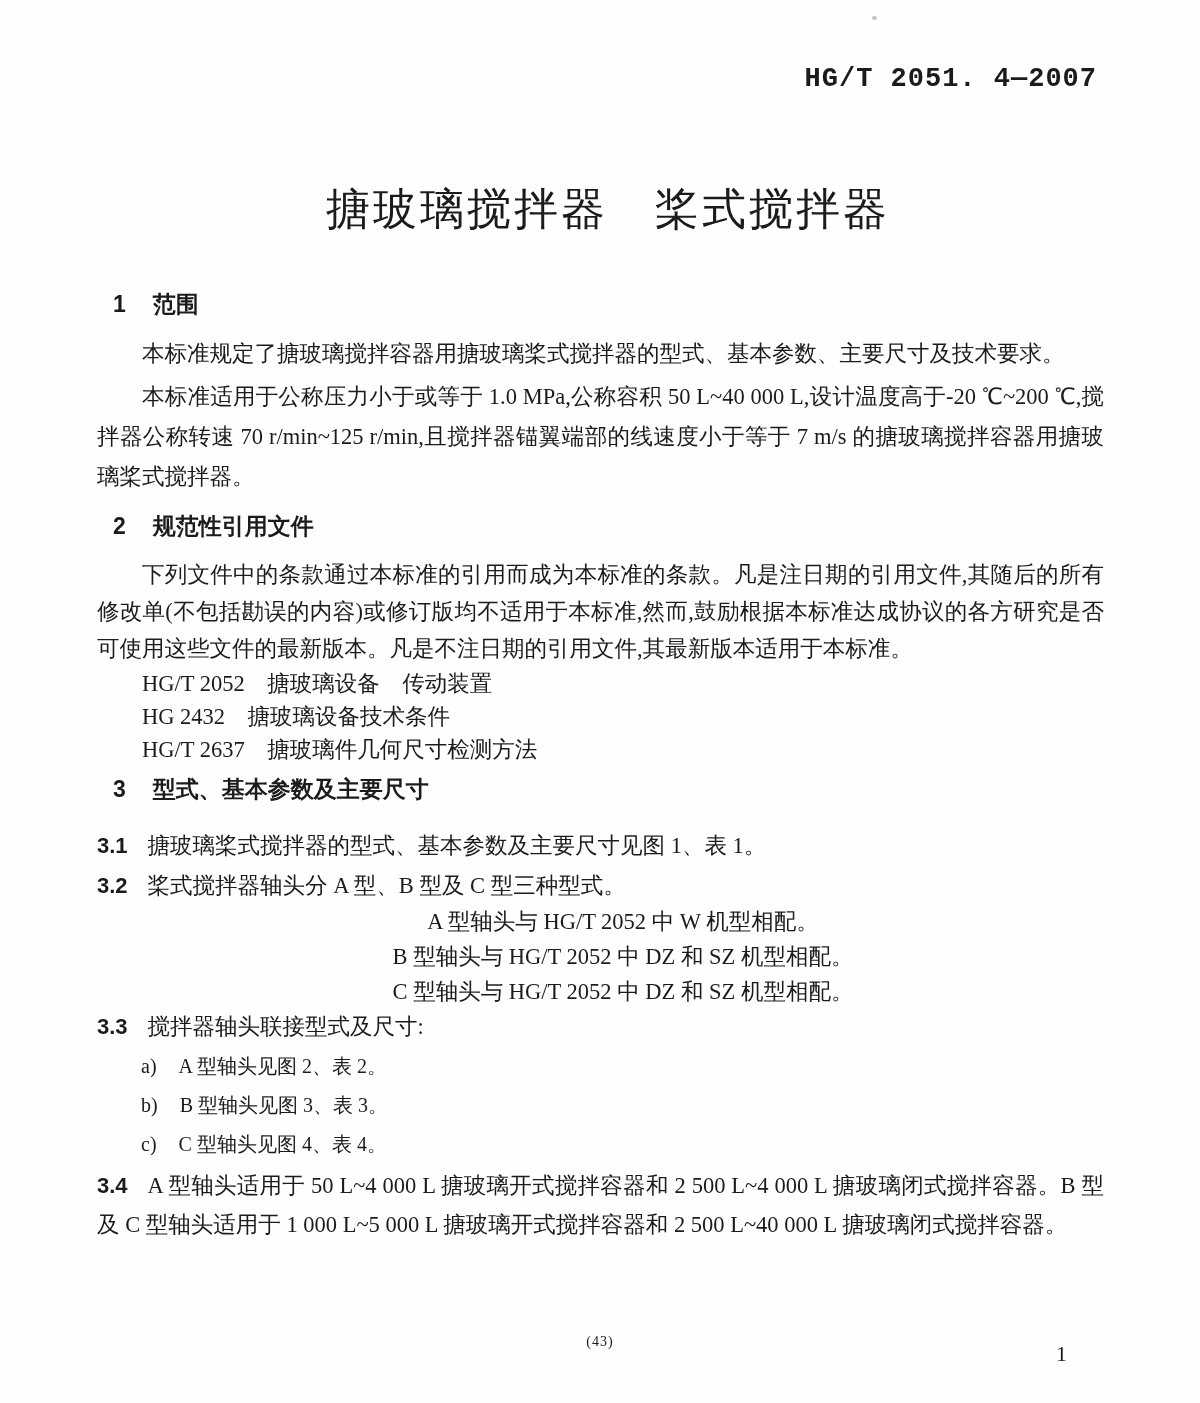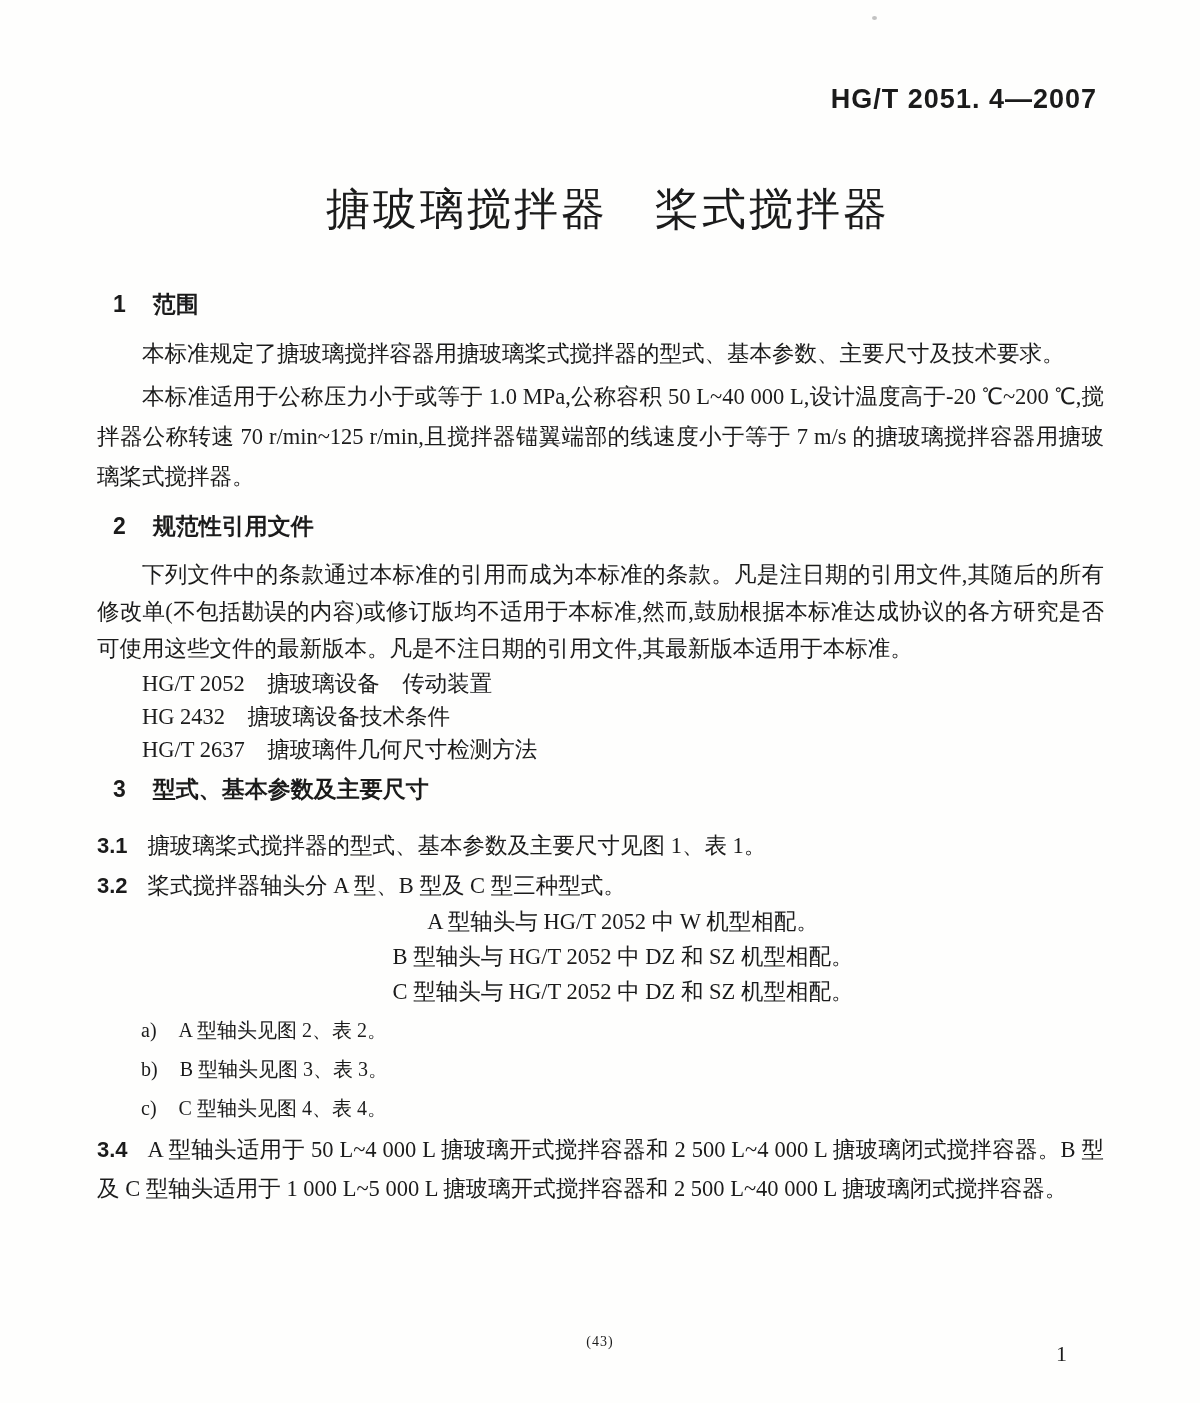--- a/index.html
+++ b/index.html
@@ -7,23 +7,23 @@
     position: relative;
     width: 1200px;
     height: 1403px;
     background: #fefefd;
     font-family: "Liberation Serif", serif;
     color: #1b1b1b;
     overflow: hidden;
   }
   .doc-code {
     position: absolute;
-    top: 84px;
+    top: 64px;
     right: 103px;
-    font-family: Liberation Sans, sans-serif;
+    font-family: Liberation Mono, monospace;
     font-weight: bold;
     font-size: 27px;
     letter-spacing: 1px;
     white-space: nowrap;
   }
   .doc-title {
     position: absolute;
     top: 180px;
     left: 0;
     width: 100%;
@@ -153,20 +153,21 @@
     <h2 class="sec-h mt-sec3"><span class="num">3</span><span>型式、基本参数及主要尺寸</span></h2>
 
     <p class="clause mt-c31"><span class="cnum">3.1</span><span>搪玻璃桨式搅拌器的型式、基本参数及主要尺寸见图 1、表 1。</span></p>
 
     <p class="clause mt-c32"><span class="cnum">3.2</span><span>桨式搅拌器轴头分 A 型、B 型及 C 型三种型式。</span></p>
 
     <p class="sub-line">A 型轴头与 HG/T 2052 中 W 机型相配。</p>
     <p class="sub-line">B 型轴头与 HG/T 2052 中 DZ 和 SZ 机型相配。</p>
     <p class="sub-line">C 型轴头与 HG/T 2052 中 DZ 和 SZ 机型相配。</p>
 
+    <p class="clause"><span class="cnum">3.3</span><span>搅拌器轴头联接型式及尺寸:</span></p>
 
     <p class="abc-line"><span class="label">a)</span><span>A 型轴头见图 2、表 2。</span></p>
     <p class="abc-line"><span class="label">b)</span><span>B 型轴头见图 3、表 3。</span></p>
     <p class="abc-line"><span class="label">c)</span><span>C 型轴头见图 4、表 4。</span></p>
 
     <p class="clause clause-34"><span class="cnum">3.4</span><span>A 型轴头适用于 50 L~4 000 L 搪玻璃开式搅拌容器和 2 500 L~4 000 L 搪玻璃闭式搅拌容器。B 型及 C 型轴头适用于 1 000 L~5 000 L 搪玻璃开式搅拌容器和 2 500 L~40 000 L 搪玻璃闭式搅拌容器。</span></p>
 
   </div>
 
   <div class="footer-center">(43)</div>

